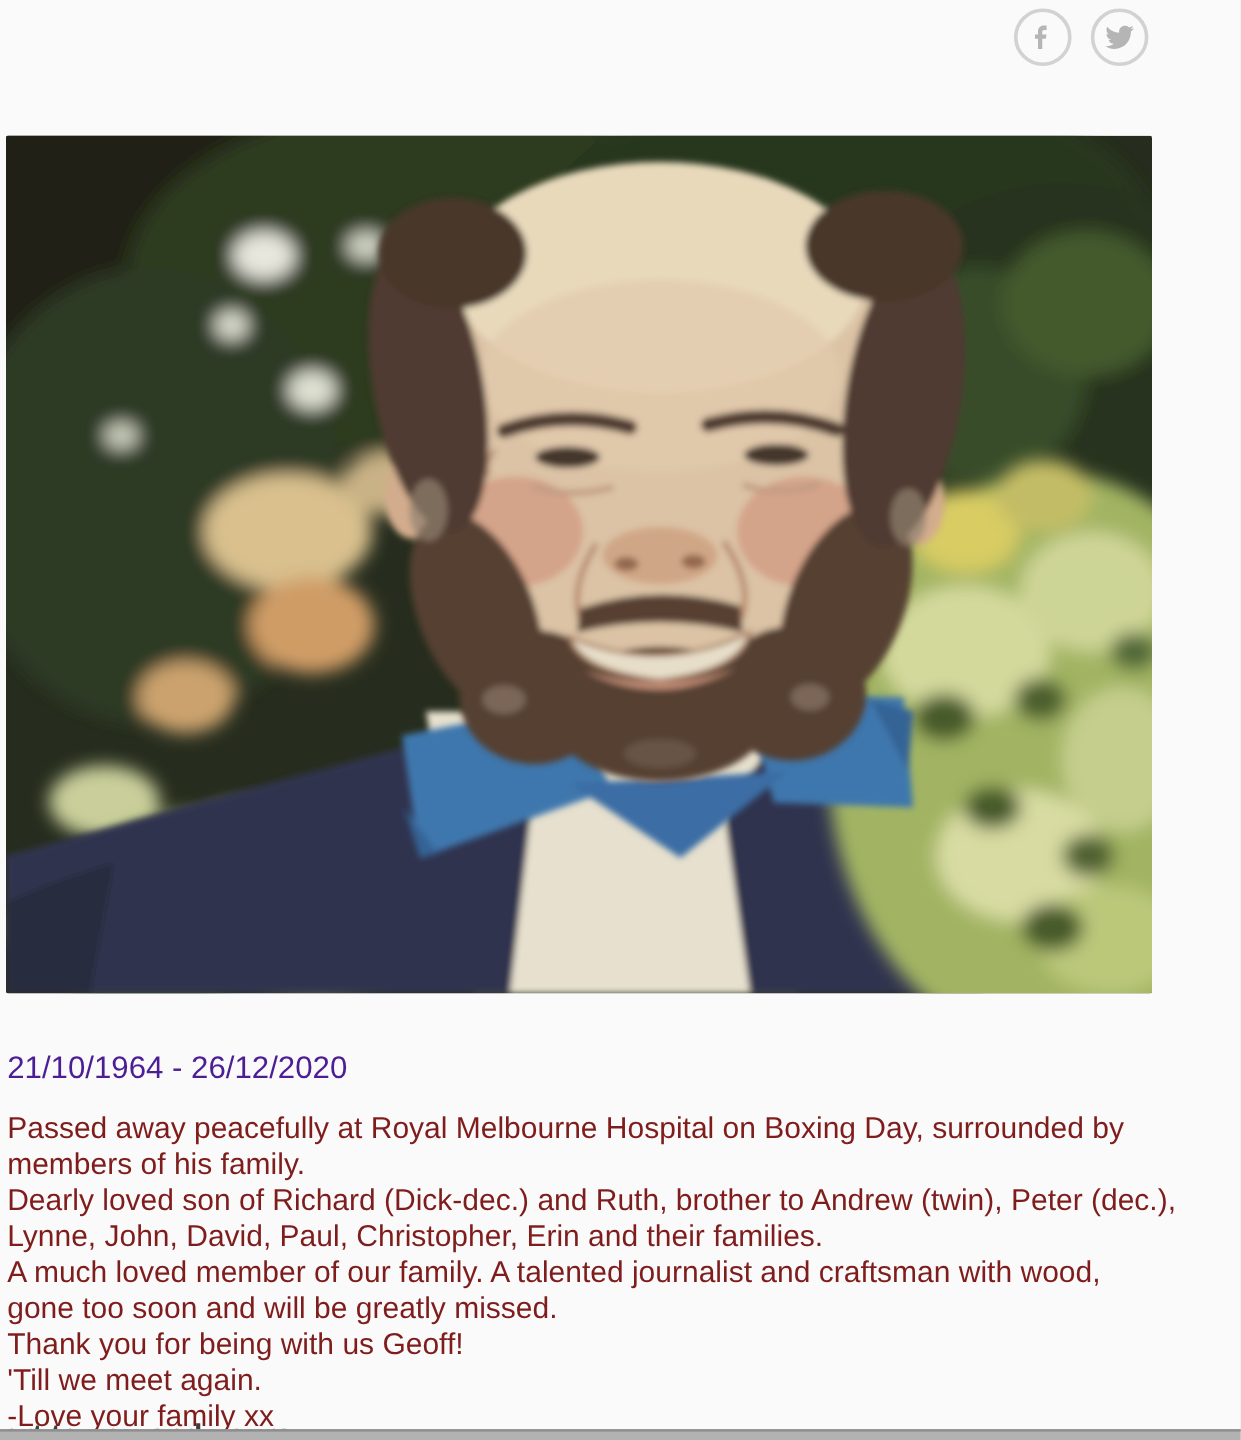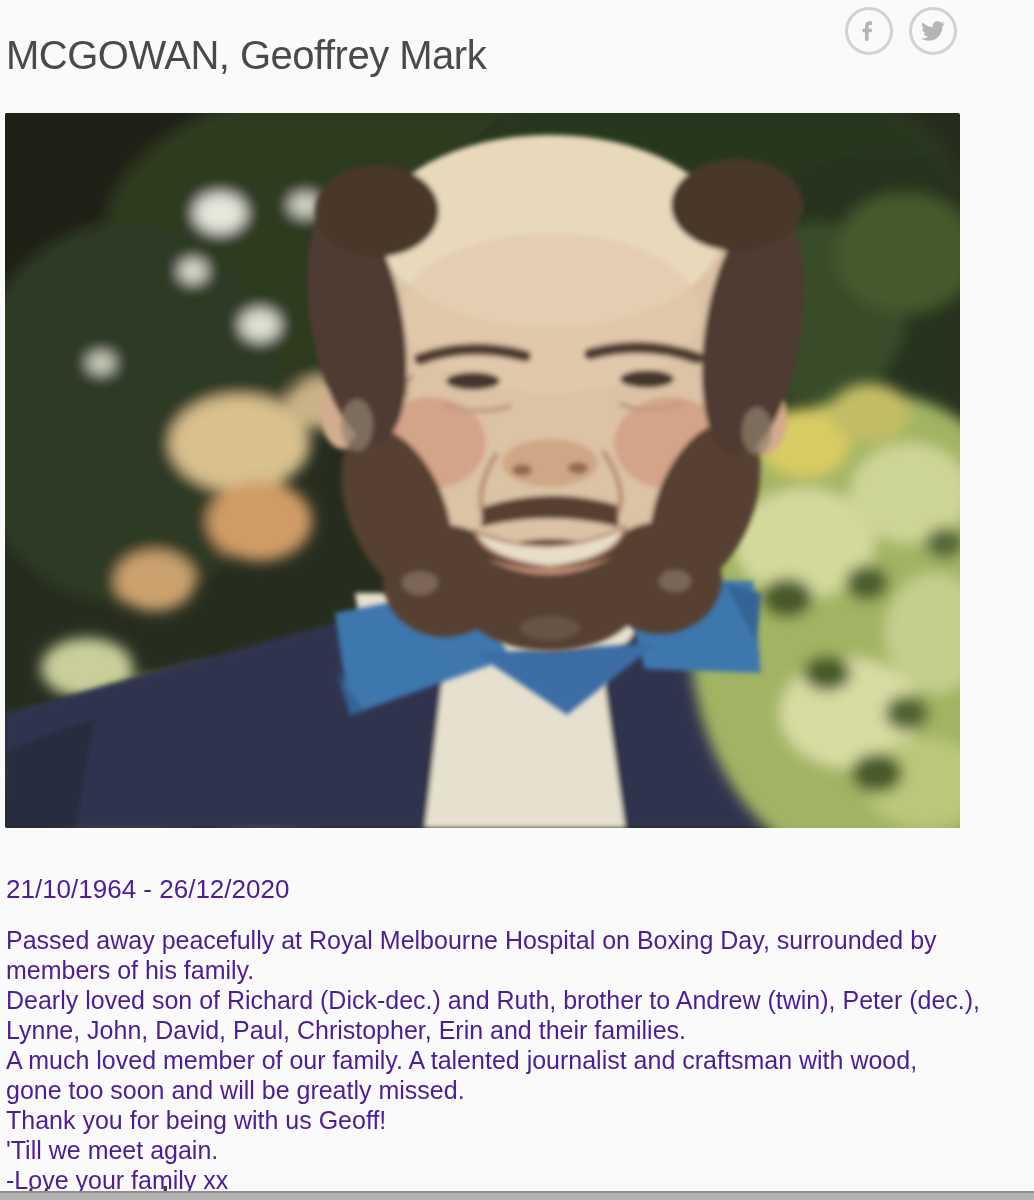--- a/index.html
+++ b/index.html
@@ -56,21 +56,21 @@
     font-size: 26px;
     color: #4c1d95;
   }
 
   .obit-body {
     position: absolute;
     left: 6px; top: 925px;
     width: 980px;
     font-size: 25px;
     line-height: 30px;
-    color: #4c1d95;
+    color: #7f1d1d;
     white-space: pre-line;
   }
 
   .clipped-line {
     position: absolute;
     left: 2px; top: 1182px;
     font-size: 25px;
     font-weight: bold;
     color: #3f3f3f;
     white-space: nowrap;
@@ -83,21 +83,20 @@
     background: #b2b2b2;
     border-top: 2px solid #8e8e8e;
     box-sizing: border-box;
   }
 </style>
 </head>
 <body>
 
 <div class="stage">
 
-  <h1 class="page-title">MCGOWAN, Geoffrey Mark</h1>
 
   <button class="share-btn fb">
     <span style="display:flex">
       <svg viewBox="0 0 24 24" width="26" height="26" fill="#b5b5b5">
         <path d="M15.3 3h-2.5c-2.8 0-4.5 1.8-4.5 4.7v2.2H6v3.2h2.3V21h3.3v-7.9h2.8l.4-3.2h-3.2V8c0-.9.3-1.6 1.6-1.6h1.7V3z"></path>
       </svg>
     </span>
   </button>
 
   <button class="share-btn tw">

